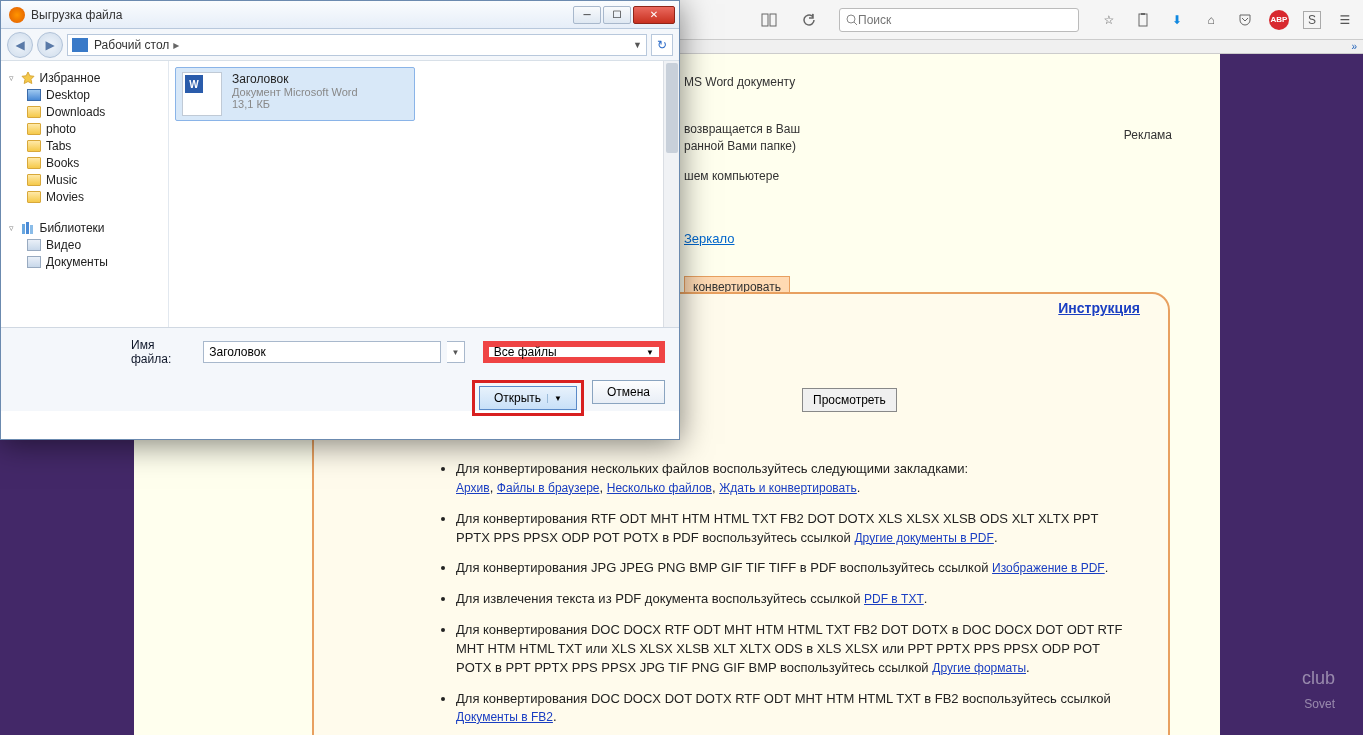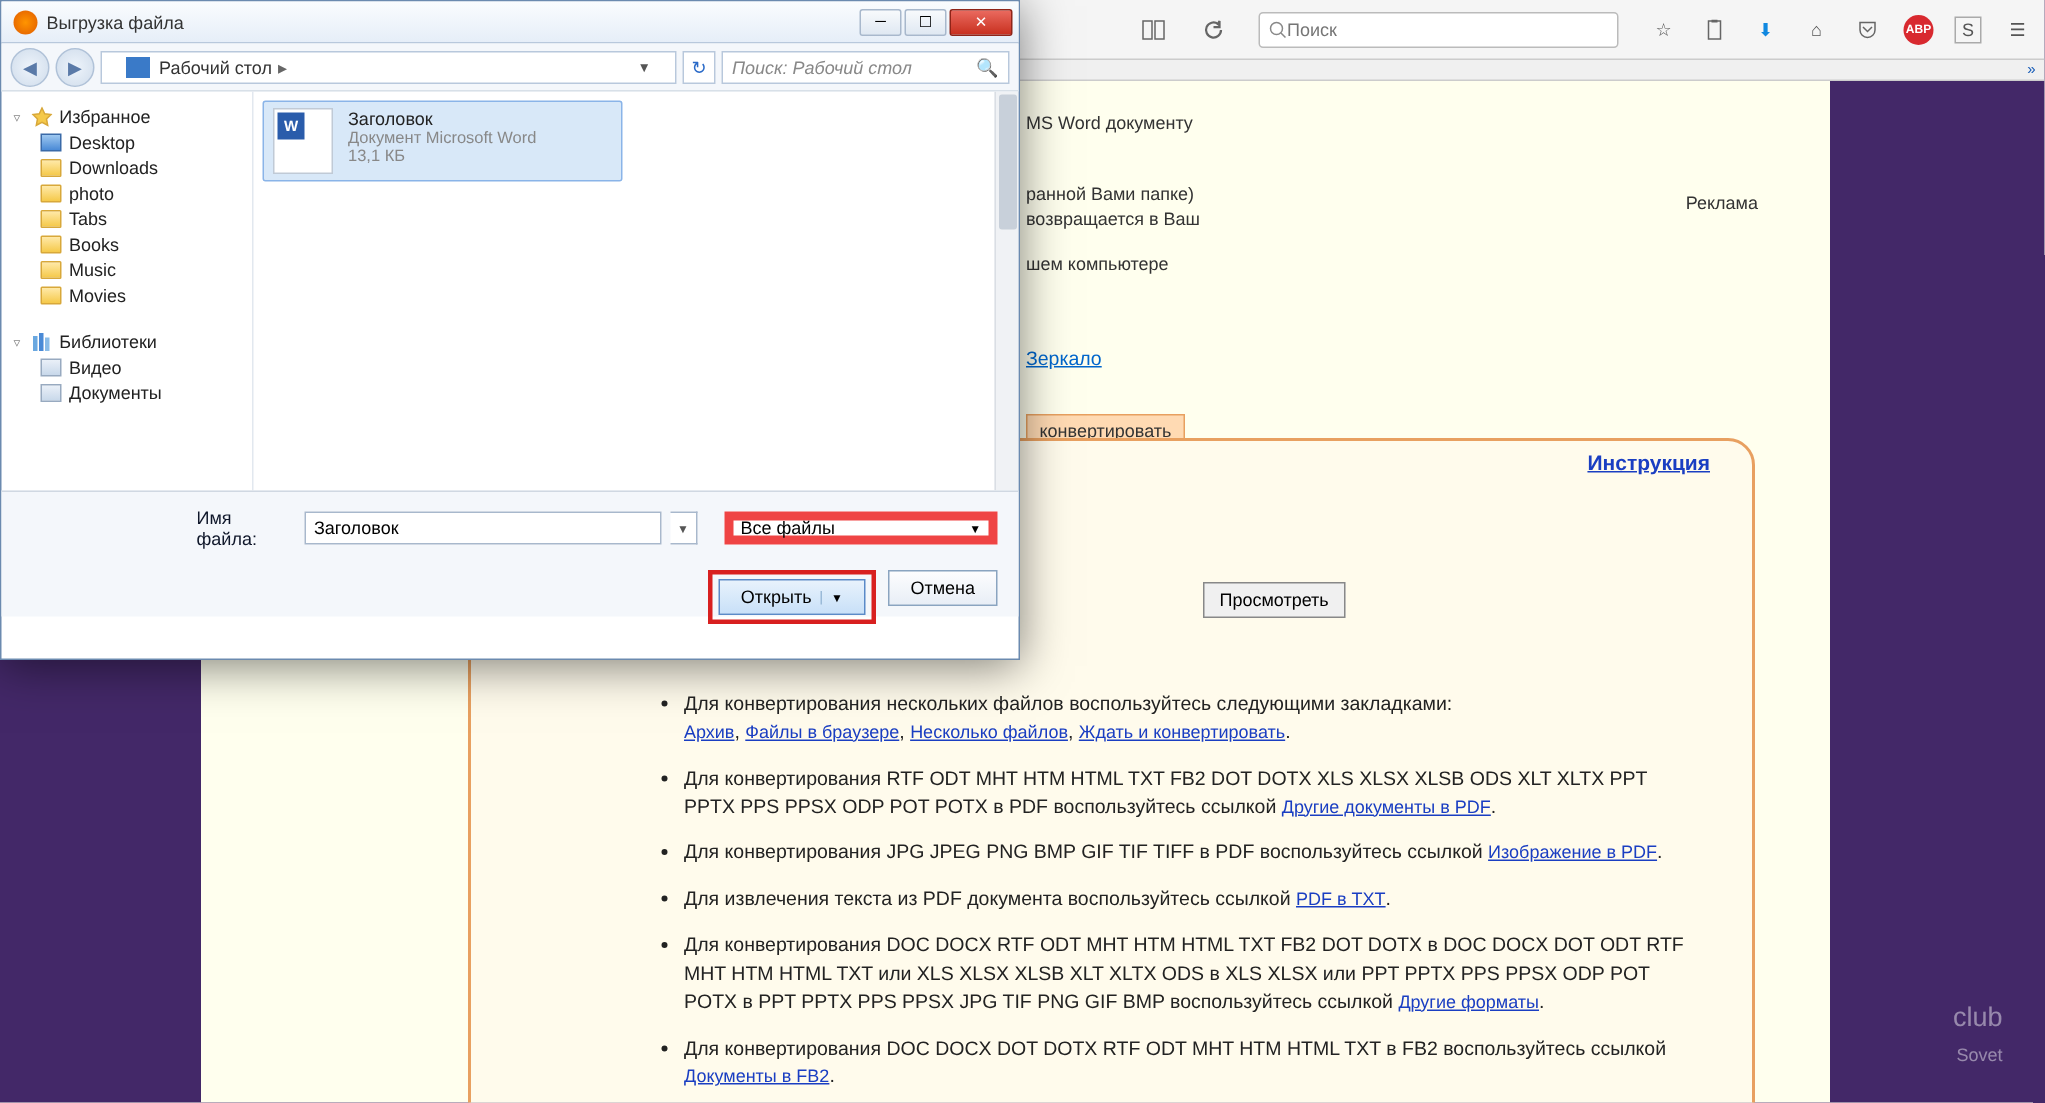--- a/index.html
+++ b/index.html
@@ -38,21 +38,21 @@
 .dialog { position:absolute; top:0; left:0; width:680px; height:440px; background:#fff; border:1px solid #6b8aaf; box-shadow:0 4px 30px rgba(0,0,0,0.5); }
 .titlebar { height:28px; background:linear-gradient(#fafcfe,#e6eef8); display:flex; align-items:center; padding:0 4px 0 8px; border-bottom:1px solid #b8c8dc; }
 .titlebar .ff-icon { width:16px; height:16px; background:radial-gradient(circle,#ff9500,#e05a00); border-radius:50%; margin-right:6px; }
 .titlebar .title { font-size:12px; color:#333; flex:1; }
 .win-btns { display:flex; gap:2px; }
 .win-btn { width:28px; height:18px; border:1px solid #a8b8cc; background:linear-gradient(#f8fafc,#dfe8f2); border-radius:2px; display:flex; align-items:center; justify-content:center; font-size:10px; }
 .win-btn.close { width:42px; background:linear-gradient(#ea6a5f,#c8301f); color:#fff; border-color:#8f2418; }
 
 .navbar { height:32px; background:#f4f7fb; border-bottom:1px solid #d8e0e8; display:flex; align-items:center; padding:0 6px; gap:4px; }
 .nav-arrow { width:26px; height:26px; border-radius:50%; background:radial-gradient(#eef4fb,#cfdceb); border:1px solid #b0c2d8; display:flex; align-items:center; justify-content:center; color:#5a7aa8; font-size:12px; }
-.crumb-bar { flex:1; height:22px; border:1px solid #b8c8dc; background:#fff; display:flex; align-items:center; padding:0 16px; font-size:12px; color:#333; }
+.crumb-bar { flex:1; height:22px; border:1px solid #b8c8dc; background:#fff; display:flex; align-items:center; padding:0 4px; font-size:12px; color:#333; }
 .crumb-icon { width:16px; height:14px; background:#3a7ac8; margin-right:6px; }
 .crumb-arrow { padding:0 4px; color:#666; }
 .refresh-btn { width:22px; height:22px; border:1px solid #b8c8dc; background:#fff; color:#2a6ac8; }
 .nav-search { width:192px; height:22px; border:1px solid #b8c8dc; background:#fff; display:flex; align-items:center; padding:0 6px; color:#888; font-style:italic; }
 .nav-search .mag { margin-left:auto; color:#2a6ac8; font-style:normal; }
 
 .cmdbar { height:30px; background:linear-gradient(#fbfcfd,#ecf1f7); border-bottom:1px solid #d0d8e2; display:flex; align-items:center; padding:0 10px; gap:16px; }
 .cmdbar a { color:#1a4e9e; font-size:12px; text-decoration:none; }
 .cmdbar a .dd { font-size:8px; margin-left:3px; }
 .cmdbar-right { margin-left:auto; display:flex; gap:8px; align-items:center; }
@@ -139,22 +139,22 @@
   </div>
 </div>
 <div class="expand-bar">»</div>
 
 <div class="page">
   <div class="page-inner">
     <div class="ad-label">Реклама</div>
     <div class="info-text">
       <div>MS Word документу</div>
       <div style="height:30px"></div>
+      <div>возвращается в Ваш</div>
       <div>ранной Вами папке)</div>
-      <div>возвращается в Ваш</div>
       <div style="height:14px"></div>
       <div>шем компьютере</div>
     </div>
     <a class="mirror-link">Зеркало</a>
     <div class="convert-tab">конвертировать</div>
     <div class="content-box">
       <a class="instr">Инструкция</a>
       <button class="browse-btn">Просмотреть</button>
       <div class="formats">OC DOCX в PDF.</div>
       <ul class="bullets">
@@ -187,24 +187,20 @@
   <div class="navbar">
     <div class="nav-arrow">◀</div>
     <div class="nav-arrow">▶</div>
     <div class="crumb-bar">
       <div class="crumb-icon"></div>
       <span>Рабочий стол</span>
       <span class="crumb-arrow">▸</span>
       <span style="margin-left:auto;font-size:9px;color:#555">▼</span>
     </div>
     <button class="refresh-btn">↻</button>
-    <div class="nav-search">
-      <span>Поиск: Рабочий стол</span>
-      <span class="mag">🔍</span>
-    </div>
   </div>
   <div class="split">
     <div class="navpane">
       <div class="group">
           <span class="tri">▿</span>
           <span class="ico-fav"><svg viewBox="0 0 14 14">
               <path d="M7 1l1.8 3.8 4.2.5-3 3 .8 4.2L7 10.5 3.2 12.5 4 8.3 1 5.3l4.2-.5z" fill="#f5c94a" stroke="#d8a83a"></path>
             </svg></span>
           <span>Избранное</span>
         </div>

